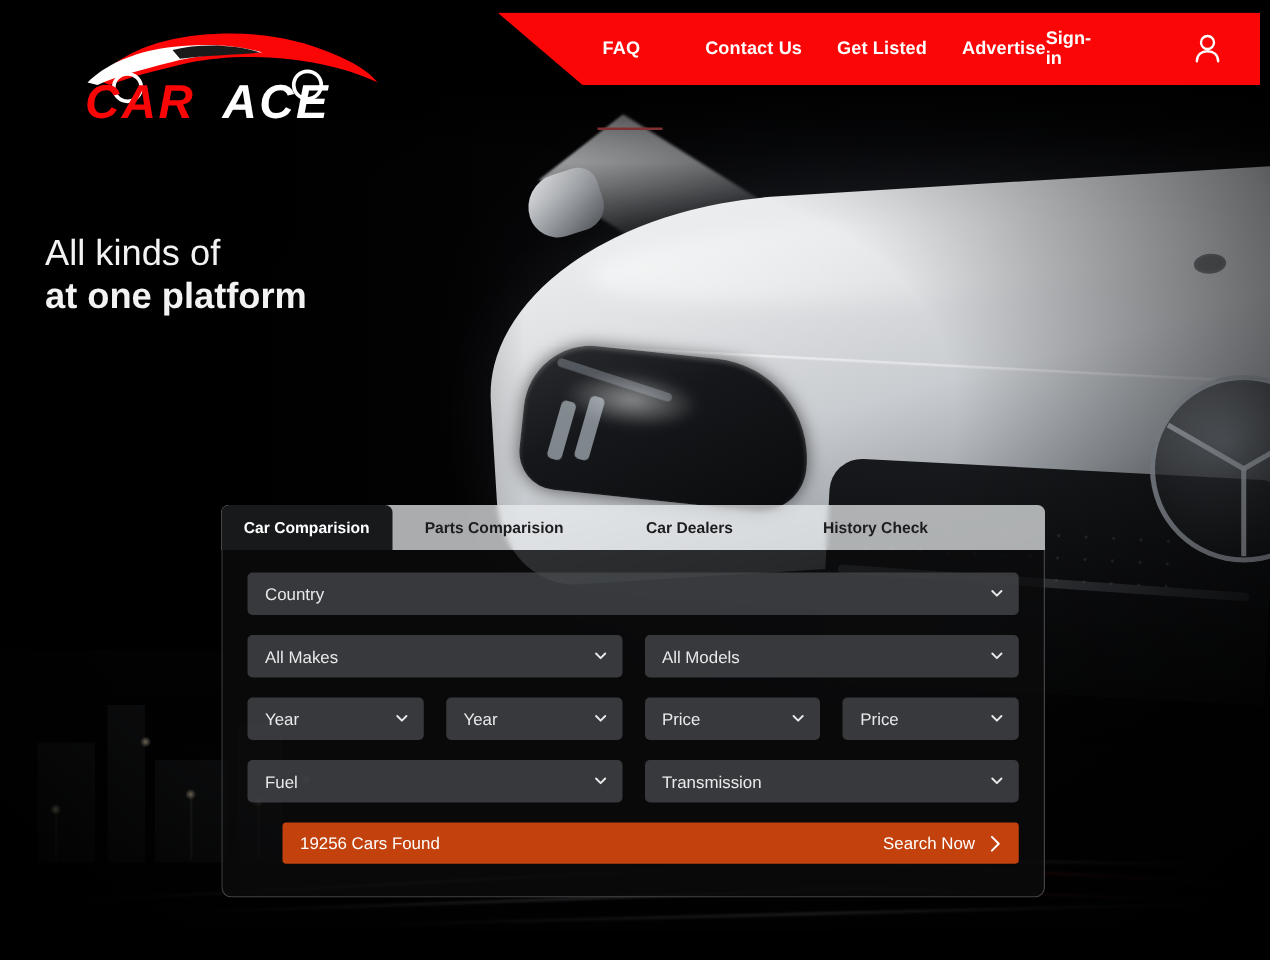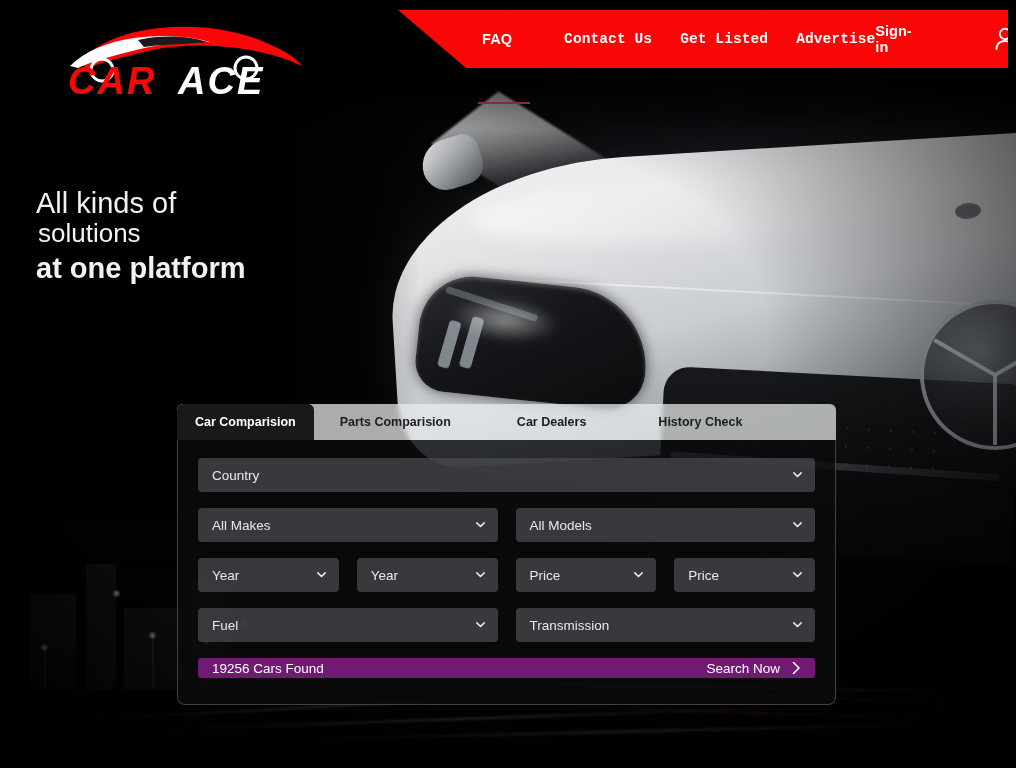--- a/index.html
+++ b/index.html
@@ -220,21 +220,21 @@
     margin-left: 84px;
   }
   .nav-link {
     color: #fff;
     font-size: 14.5px;
     font-weight: bold;
     letter-spacing: .1px;
     cursor: pointer;
     white-space: nowrap;
   }
-  .nav-link + .nav-link { margin-left: 28px; font-family: Liberation Mono, monospace; }
+  .nav-link + .nav-link { margin-left: 28px; }
   .nav-link.wide-gap { margin-left: 52px; }
   .nav-right {
     margin-left: auto;
     display: flex; align-items: center;
     margin-right: 30px;
   }
   .signin {
     color: #fff; font-size: 14.5px; font-weight: bold;
     margin-right: 78px; cursor: pointer;
   }
@@ -347,30 +347,31 @@
   .field.quarter { flex: 1; }
   .chev {
     position: absolute; right: 12px; top: 50%;
     width: 11px; height: 11px;
     margin-top: -6px;
     pointer-events: none;
   }
   .chev svg { display: block; }
 
   .search-btn {
-    height: 20px;
-    background: #701a75;
+    height: 33px;
+    background: #c2410c;
     border-radius: 3px;
     display: flex; align-items: center;
     justify-content: space-between;
     padding: 0 14px;
     color: #fff;
     font-size: 13.5px;
     cursor: pointer;
     width: 100%;
+    margin-left: 28px;
   }
   .search-now { display: flex; align-items: center; gap: 12px; }
   .arrow-ico { width: 9px; height: 14px; }
 </style>
 </head>
 <body>
 
 <div id="page">
 
   <div class="hero-photo">
@@ -458,21 +459,20 @@
           <path d="M6.5 25 C6.5 19.6, 10.4 17, 15 17 C19.6 17, 23.5 19.6, 23.5 25" stroke-linecap="round"></path>
         </svg>
       </div>
     </div>
   </div>
   <div class="nav-underline"></div>
 
   <div class="hero-copy">
     <div class="hc-line1">All kinds of</div>
     <div class="hc-line2">
-      <span class="hc-solutions">solutions</span>
     </div>
     <div class="hc-line3">at one platform</div>
   </div>
 
   <div class="search-wrap">
 
     <div class="tabbar">
       <div class="tab active">Car Comparision</div>
       <div class="tab">Parts Comparision</div>
       <div class="tab">Car Dealers</div>

